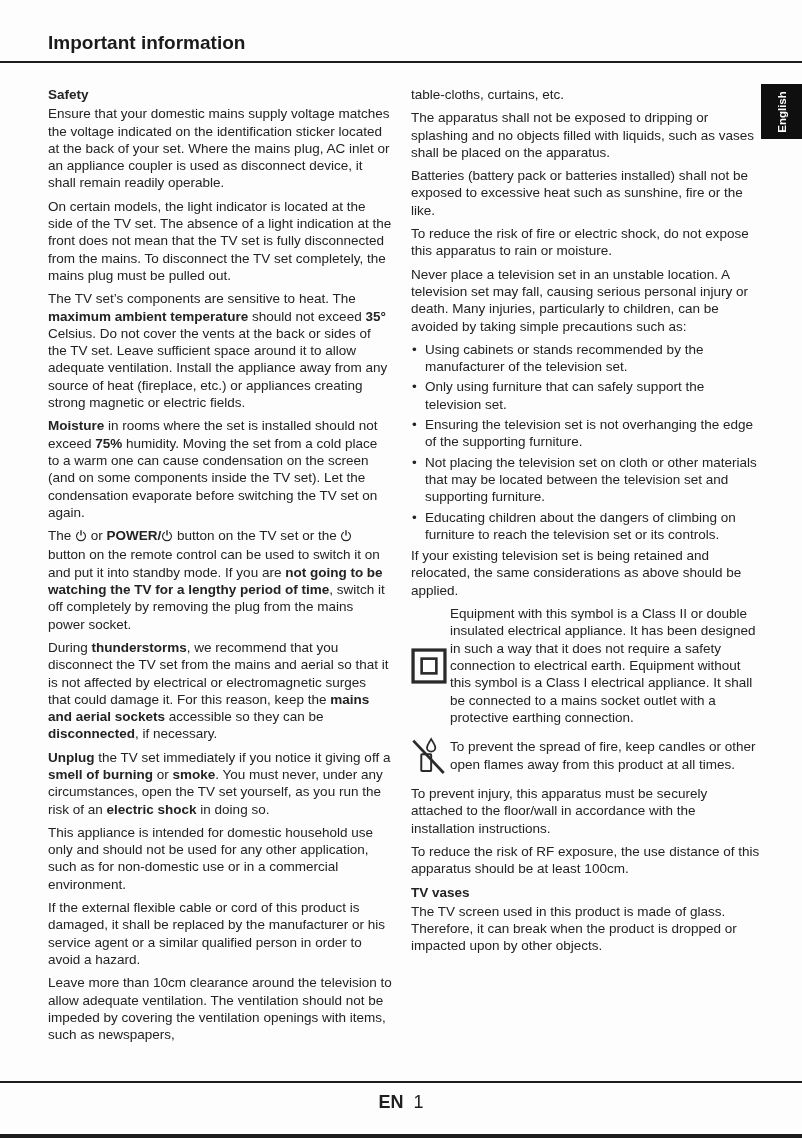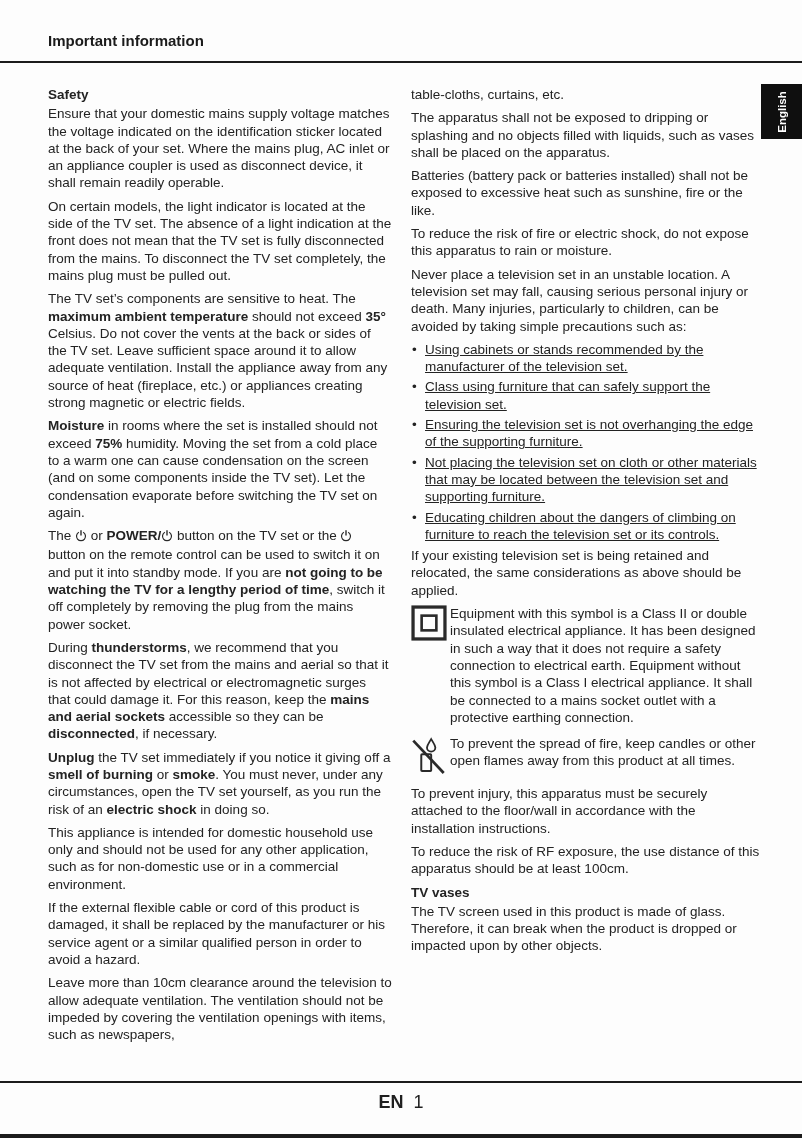--- a/index.html
+++ b/index.html
@@ -4,37 +4,37 @@
 <style>
   html,body{margin:0;padding:0;}
   body{
     width:802px;height:1138px;background:#fdfdfd;
     font-family:"Liberation Sans",sans-serif;color:#202020;
     position:relative;overflow:hidden;
   }
   .page{position:absolute;inset:0;}
   .page-title{
     position:absolute;left:48px;top:32px;
-    font-size:15px;font-weight:bold;color:#1b1b1b;
+    font-size:19px;font-weight:bold;color:#1b1b1b;
   }
   .title-rule{position:absolute;left:0;top:61px;width:802px;height:2px;background:#1c1c1c;}
   .col{
     position:absolute;top:86px;font-size:13.5px;line-height:17.3px;
     color:#232323;
   }
   .col-left{left:48px;width:344px;}
   .col-right{left:411px;width:350px;}
   p.para{margin:0 0 6px;}
   .b{font-weight:bold;}
   .sec-h{font-weight:bold;margin:5px 0 2px;}
   .col .sec-h:first-child{margin-top:0;}
   ul.blist{list-style:none;margin:0 0 4px;padding:0;}
-  ul.blist li{position:relative;padding-left:14px;margin:0 0 3px;text-decoration:underline;}
+  ul.blist li{position:relative;padding-left:14px;margin:0 0 3px;}
   ul.blist li::before{content:"\2022";position:absolute;left:1px;}
-  .iconp{display:flex;align-items:flex-start;margin:2px 0 9px;}
+  .iconp{display:flex;align-items:center;margin:2px 0 9px;}
   .iconp .ic{flex:0 0 39px;display:flex;justify-content:flex-start;color:#2a2a2a;}
   .iconp .ic svg{display:block;}
   .iconp .itext{flex:1;}
   .inline-ic{display:inline-block;vertical-align:-2px;color:#2a2a2a;}
   .inline-ic svg{width:12px;height:13px;display:inline-block;}
   .lang-tab{
     position:absolute;right:0;top:84px;width:41px;height:55px;background:#0f0f0f;
     display:flex;align-items:center;justify-content:center;
   }
   .lang-tab span{
@@ -82,21 +82,21 @@
       <p class="para"><span>Leave more than 10cm clearance around the television to allow adequate ventilation. The ventilation should not be impeded by covering the ventilation openings with items, such as newspapers,</span></p>
     </div>
   <div class="col col-right">
       <p class="para"><span>table-cloths, curtains, etc.</span></p>
       <p class="para"><span>The apparatus shall not be exposed to dripping or splashing and no objects filled with liquids, such as vases shall be placed on the apparatus.</span></p>
       <p class="para"><span>Batteries (battery pack or batteries installed) shall not be exposed to excessive heat such as sunshine, fire or the like.</span></p>
       <p class="para"><span>To reduce the risk of fire or electric shock, do not expose this apparatus to rain or moisture.</span></p>
       <p class="para"><span>Never place a television set in an unstable location. A television set may fall, causing serious personal injury or death. Many injuries, particularly to children, can be avoided by taking simple precautions such as:</span></p>
       <ul class="blist">
         <li><span>Using cabinets or stands recommended by the manufacturer of the television set.</span></li>
-        <li><span>Class using furniture that can safely support the television set.</span></li>
+        <li><span>Only using furniture that can safely support the television set.</span></li>
         <li><span>Ensuring the television set is not overhanging the edge of the supporting furniture.</span></li>
         <li><span>Not placing the television set on cloth or other materials that may be located between the television set and supporting furniture.</span></li>
         <li><span>Educating children about the dangers of climbing on furniture to reach the television set or its controls.</span></li>
       </ul>
       <p class="para"><span>If your existing television set is being retained and relocated, the same considerations as above should be applied.</span></p>
       <div class="iconp">
         <span class="ic">
           <svg viewBox="0 0 44 44" width="36" height="36">
             <rect x="2.5" y="2.5" width="39" height="39" fill="none" stroke="currentColor" stroke-width="4"></rect>
             <rect x="13" y="13" width="18" height="18" fill="none" stroke="currentColor" stroke-width="3.2"></rect>

